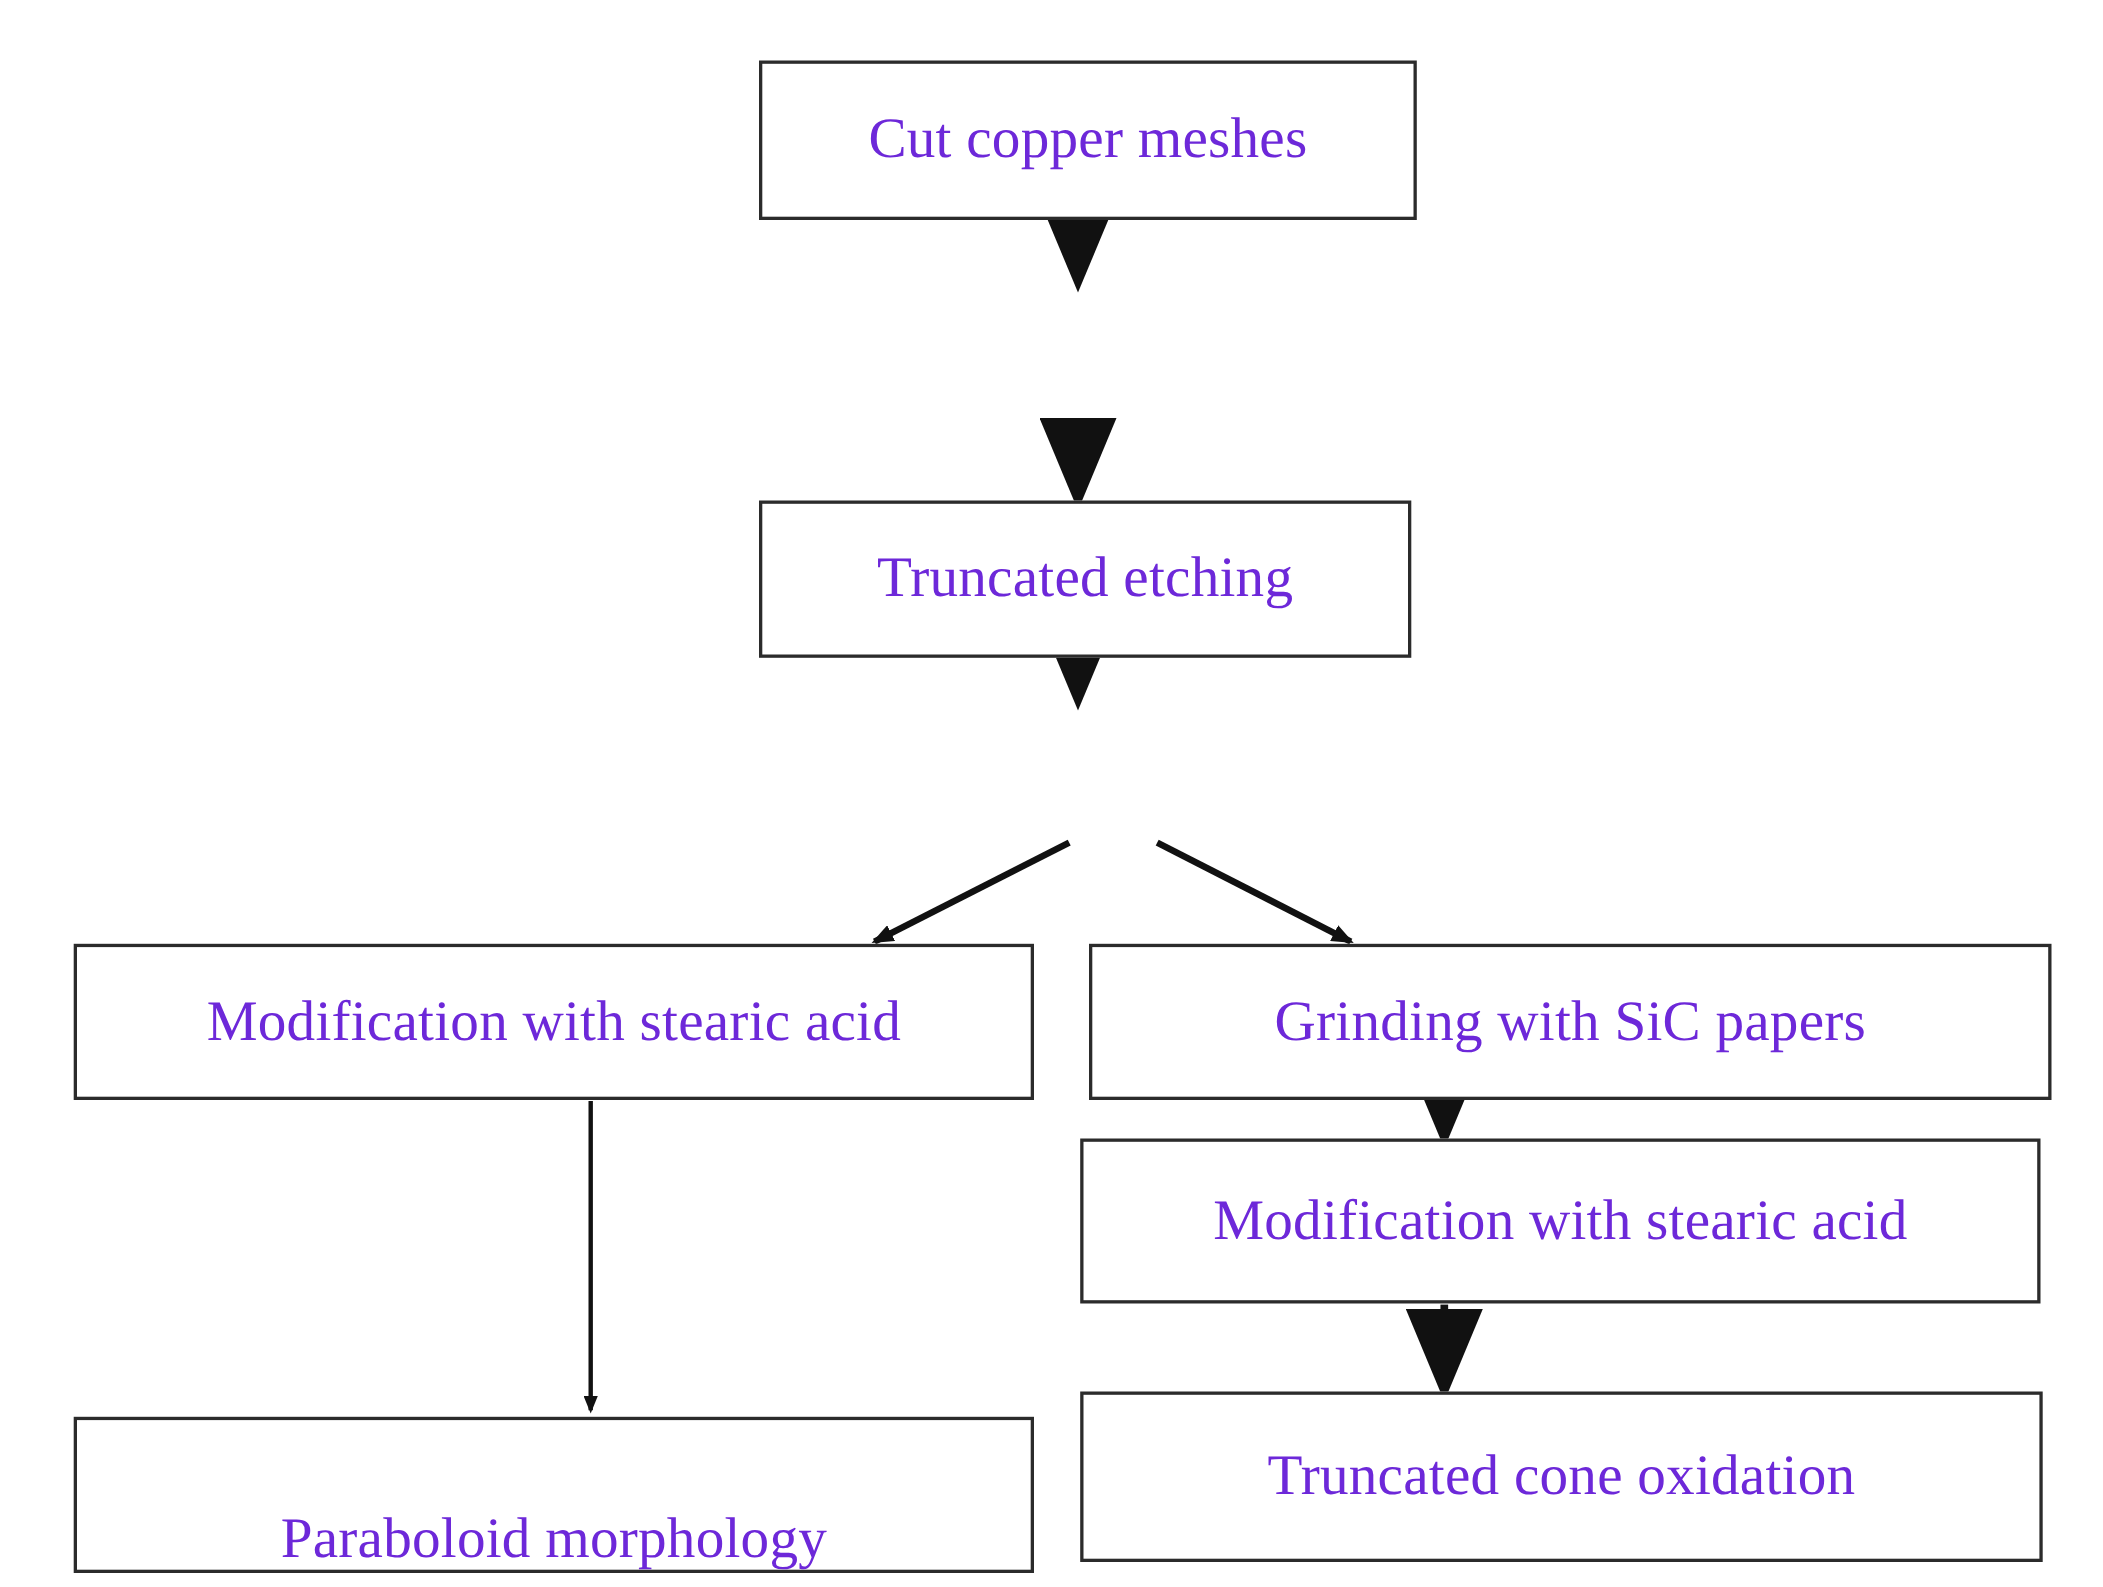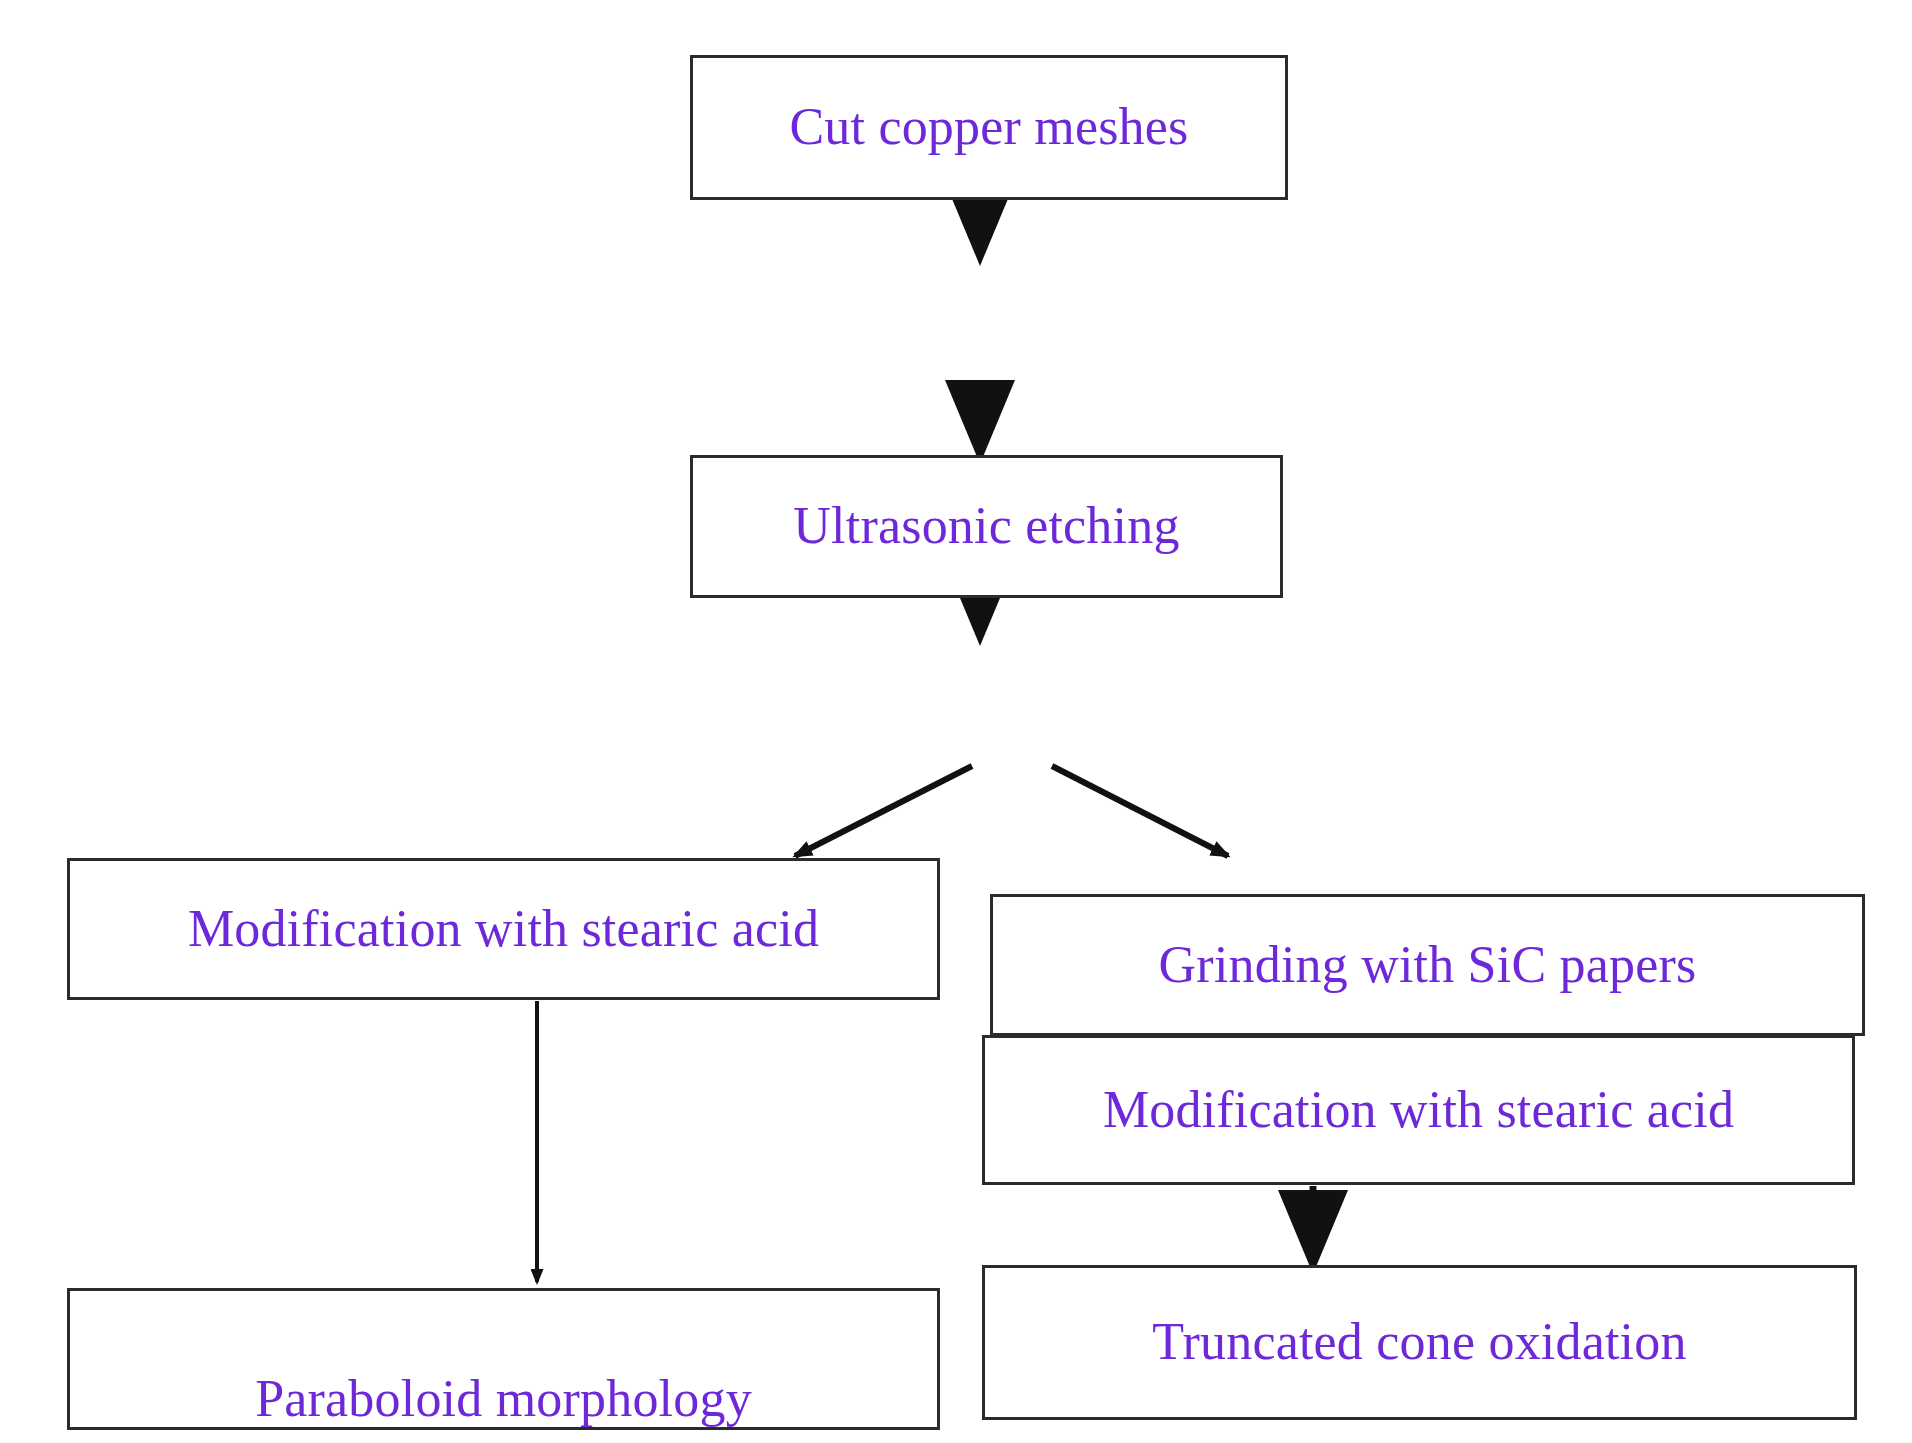--- a/index.html
+++ b/index.html
@@ -32,21 +32,21 @@
   .node .label {
     display: block;
     padding: 0 6px;
   }
   
   #n-cut            { left: 690px;  top: 55px;   width: 598px;  height: 145px; font-size: 52px; }
   #n-clean          { left: 690px;  top: 258px;  width: 595px;  height: 142px; font-size: 52px; }
   #n-etch           { left: 690px;  top: 455px;  width: 593px;  height: 143px; font-size: 52px; }
   #n-oxid           { left: 668px;  top: 638px;  width: 632px;  height: 127px; font-size: 52px; }
   #n-mod-left       { left: 67px;   top: 858px;  width: 873px;  height: 142px; font-size: 52px; }
-  #n-grind          { left: 990px;  top: 858px;  width: 875px;  height: 142px; font-size: 52px; margin-top: 36px; }
+  #n-grind          { left: 990px;  top: 858px;  width: 875px;  height: 142px; font-size: 52px; }
   #n-mod-right      { left: 982px;  top: 1035px; width: 873px;  height: 150px; font-size: 52px; }
   #n-paraboloid     { left: 67px;   top: 1288px; width: 873px;  height: 142px; font-size: 52px; align-items: flex-end; }
   #n-truncated      { left: 982px;  top: 1265px; width: 875px;  height: 155px; font-size: 52px; }
 
   
   #connectors {
     position: absolute;
     left: 0;
     top: 0;
     width: 1912px;
@@ -104,21 +104,21 @@
       <line x1="1313" y1="1186" x2="1313" y2="1260" stroke="#111111" stroke-width="7" marker-end="url(#arrowThick)"></line>
     </g>
   </svg>
 
   <div class="node" id="n-cut">
     <span class="label">Cut copper meshes</span>
   </div>
 
 
   <div class="node" id="n-etch">
-    <span class="label">Ultrasonic etching</span>
+    <span class="label">Truncated etching</span>
   </div>
 
 
   <div class="node" id="n-mod-left">
     <span class="label">Modification with stearic acid</span>
   </div>
 
   <div class="node" id="n-grind">
     <span class="label">Grinding with SiC papers</span>
   </div>

